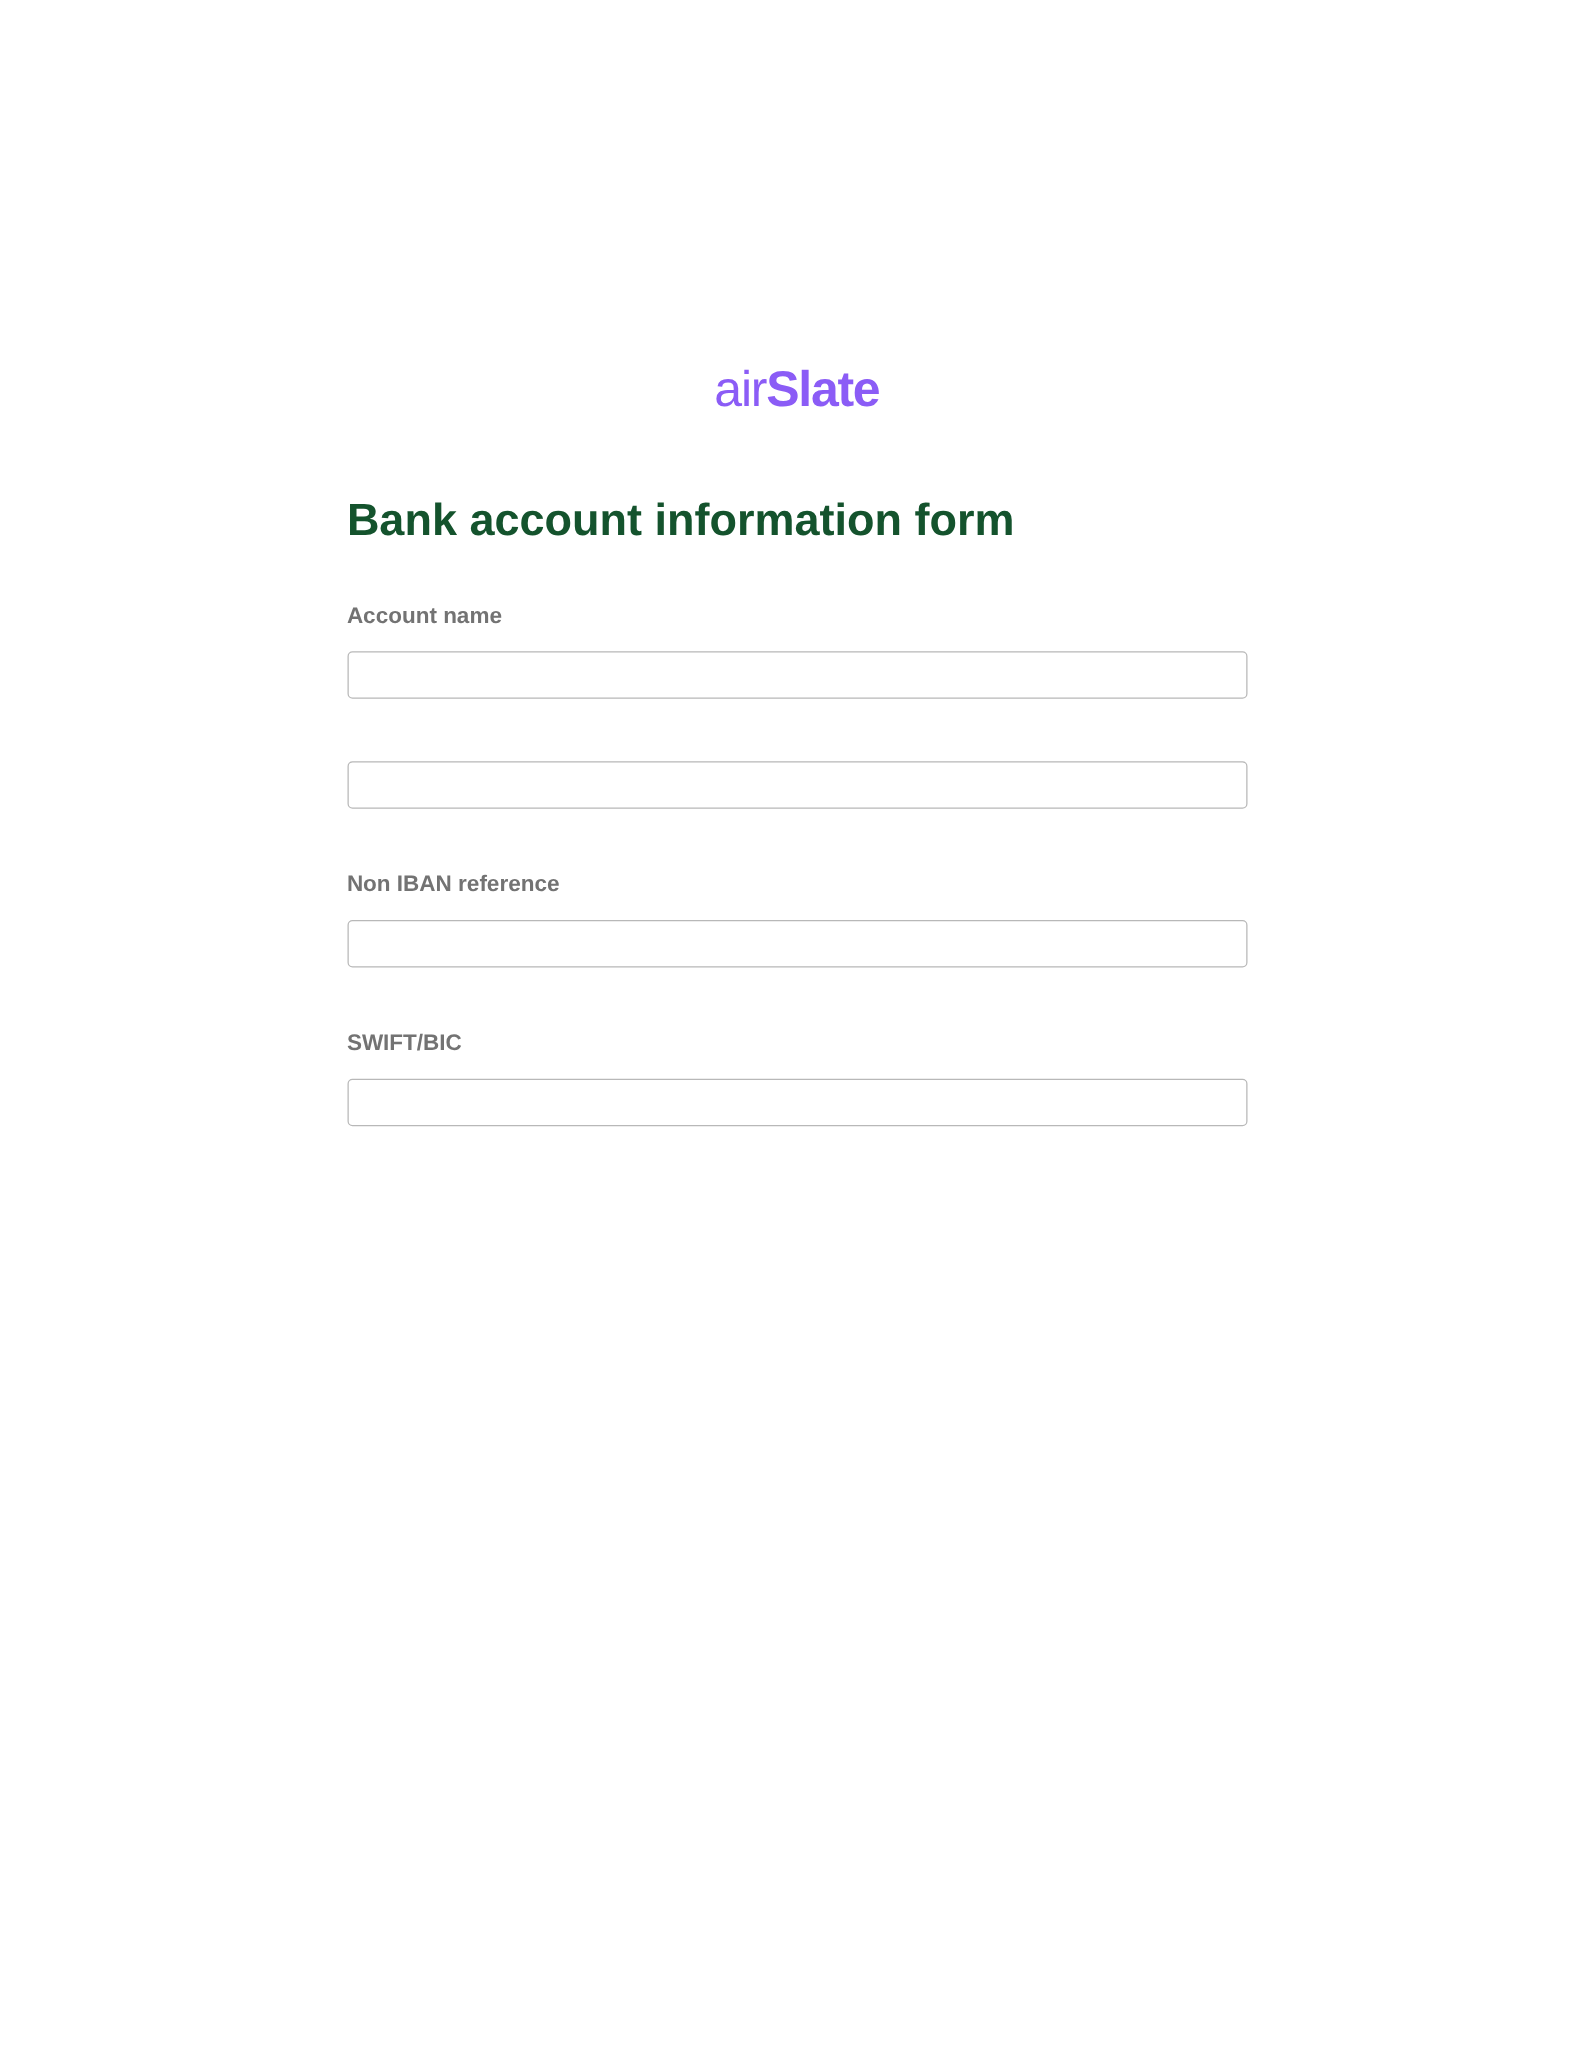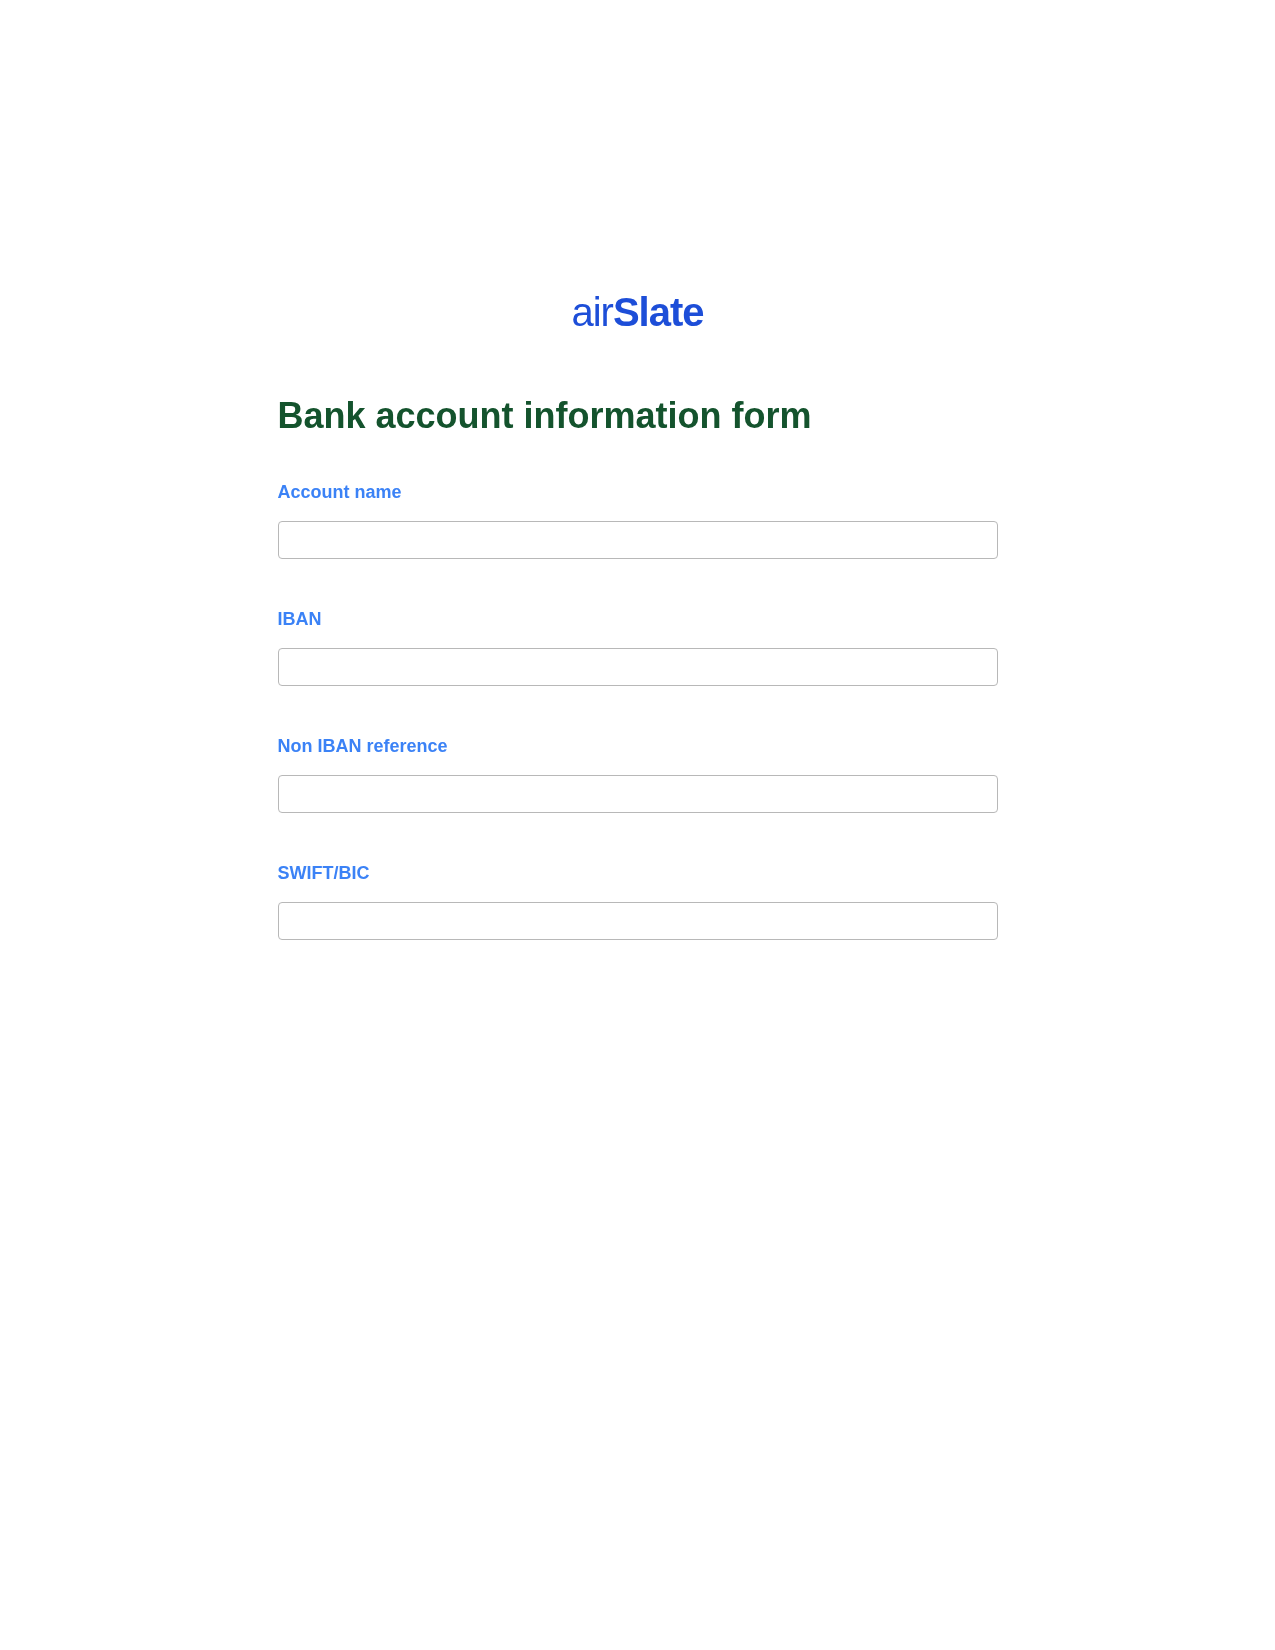--- a/index.html
+++ b/index.html
@@ -18,40 +18,40 @@
       width: 720px;
       margin: 0 auto;
     }
     .logo {
       text-align: center;
       margin-bottom: 60px;
     }
     .logo-text {
       font-size: 40px;
       font-weight: 700;
-      color: #1d4ed8;
+      color: #8b5cf6;
       letter-spacing: -1px;
     }
     .logo-text .air {
       font-weight: 400;
     }
     .form-title {
       font-size: 36px;
       font-weight: 700;
       color: #14532d;
       margin-bottom: 45px;
     }
     .form-field {
       margin-bottom: 50px;
     }
     .field-label {
       display: block;
       font-size: 18px;
       font-weight: 700;
-      color: #3b82f6;
+      color: #737373;
       margin-bottom: 18px;
     }
     .field-input {
       width: 100%;
       height: 38px;
       border: 1px solid #b8b8b8;
       border-radius: 4px;
       padding: 8px 12px;
       font-size: 16px;
       background: #ffffff;
@@ -66,21 +66,20 @@
   </div>
 
   <h1 class="form-title">Bank account information form</h1>
 
   <div class="form-field">
     <label class="field-label">Account name</label>
     <input type="text" class="field-input" value="" style="">
   </div>
 
   <div class="form-field">
-    <label class="field-label">IBAN</label>
     <input type="text" class="field-input" value="" style="">
   </div>
 
   <div class="form-field">
     <label class="field-label">Non IBAN reference</label>
     <input type="text" class="field-input" value="" style="">
   </div>
 
   <div class="form-field">
     <label class="field-label">SWIFT/BIC</label>

